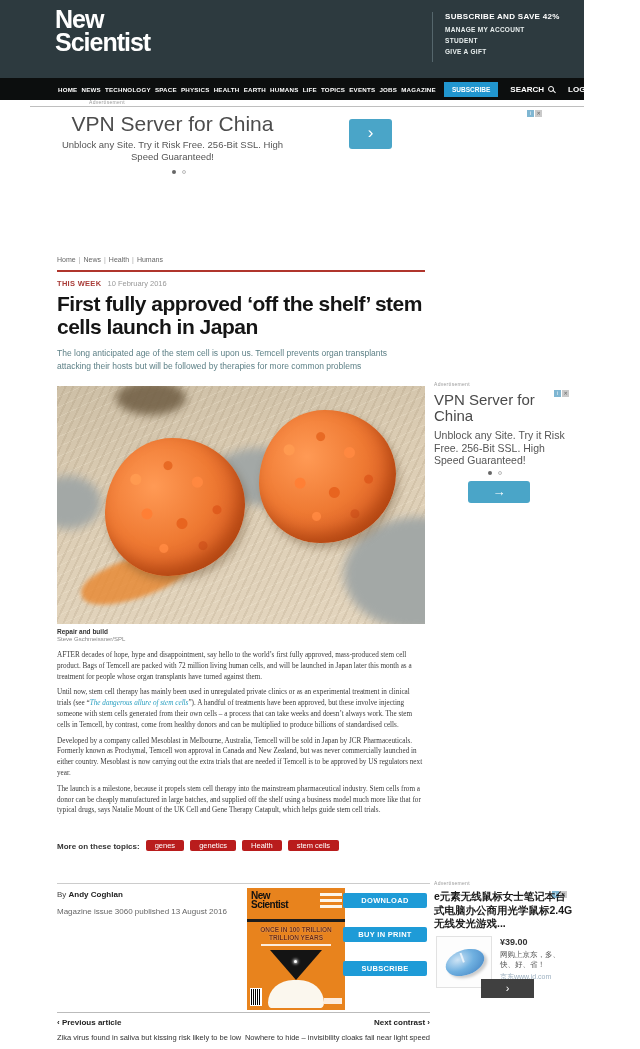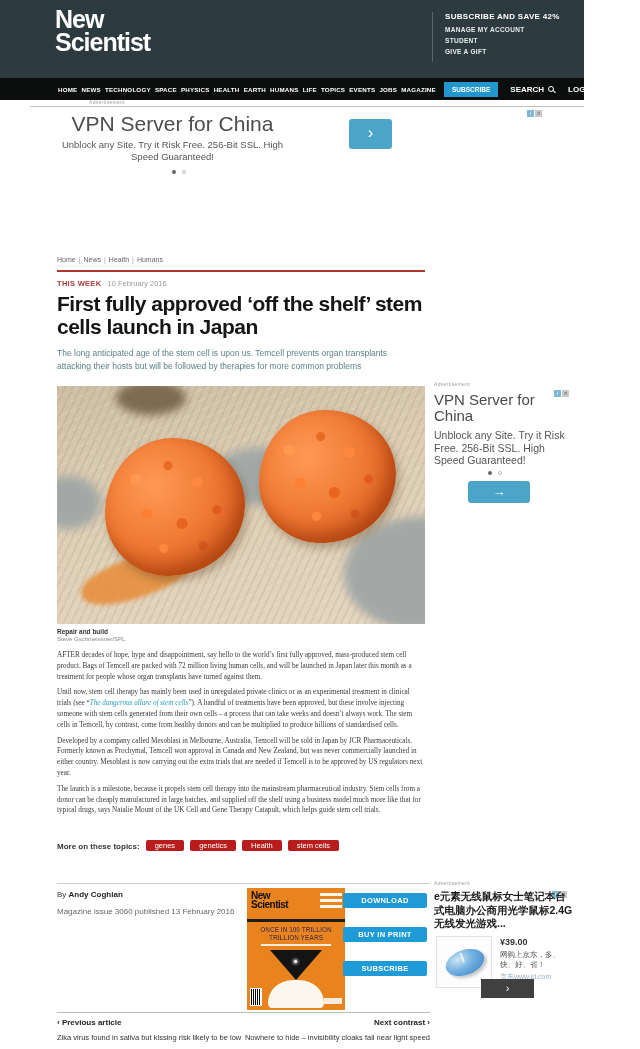--- a/index.html
+++ b/index.html
@@ -239,21 +239,21 @@
       <span class="lbl">More on these topics:</span>
       <span class="tag">genes</span>
       <span class="tag">genetics</span>
       <span class="tag">Health</span>
       <span class="tag">stem cells</span>
     </div>
   </div>
 
   <div class="meta-hr"></div>
   <div class="byline"><span>By </span><b>Andy Coghlan</b></div>
-  <div class="issue">Magazine issue 3060 published 13 February 2016</div>
+  <div class="issue">Magazine issue 3060 published 13 August 2016</div>
 
   <div class="cover">
     <div class="cov-logo">
       <div>New</div>
       <div>Scientist</div>
     </div>
     <div class="cov-lines">
         <i></i>
         <i></i>
         <i></i>

